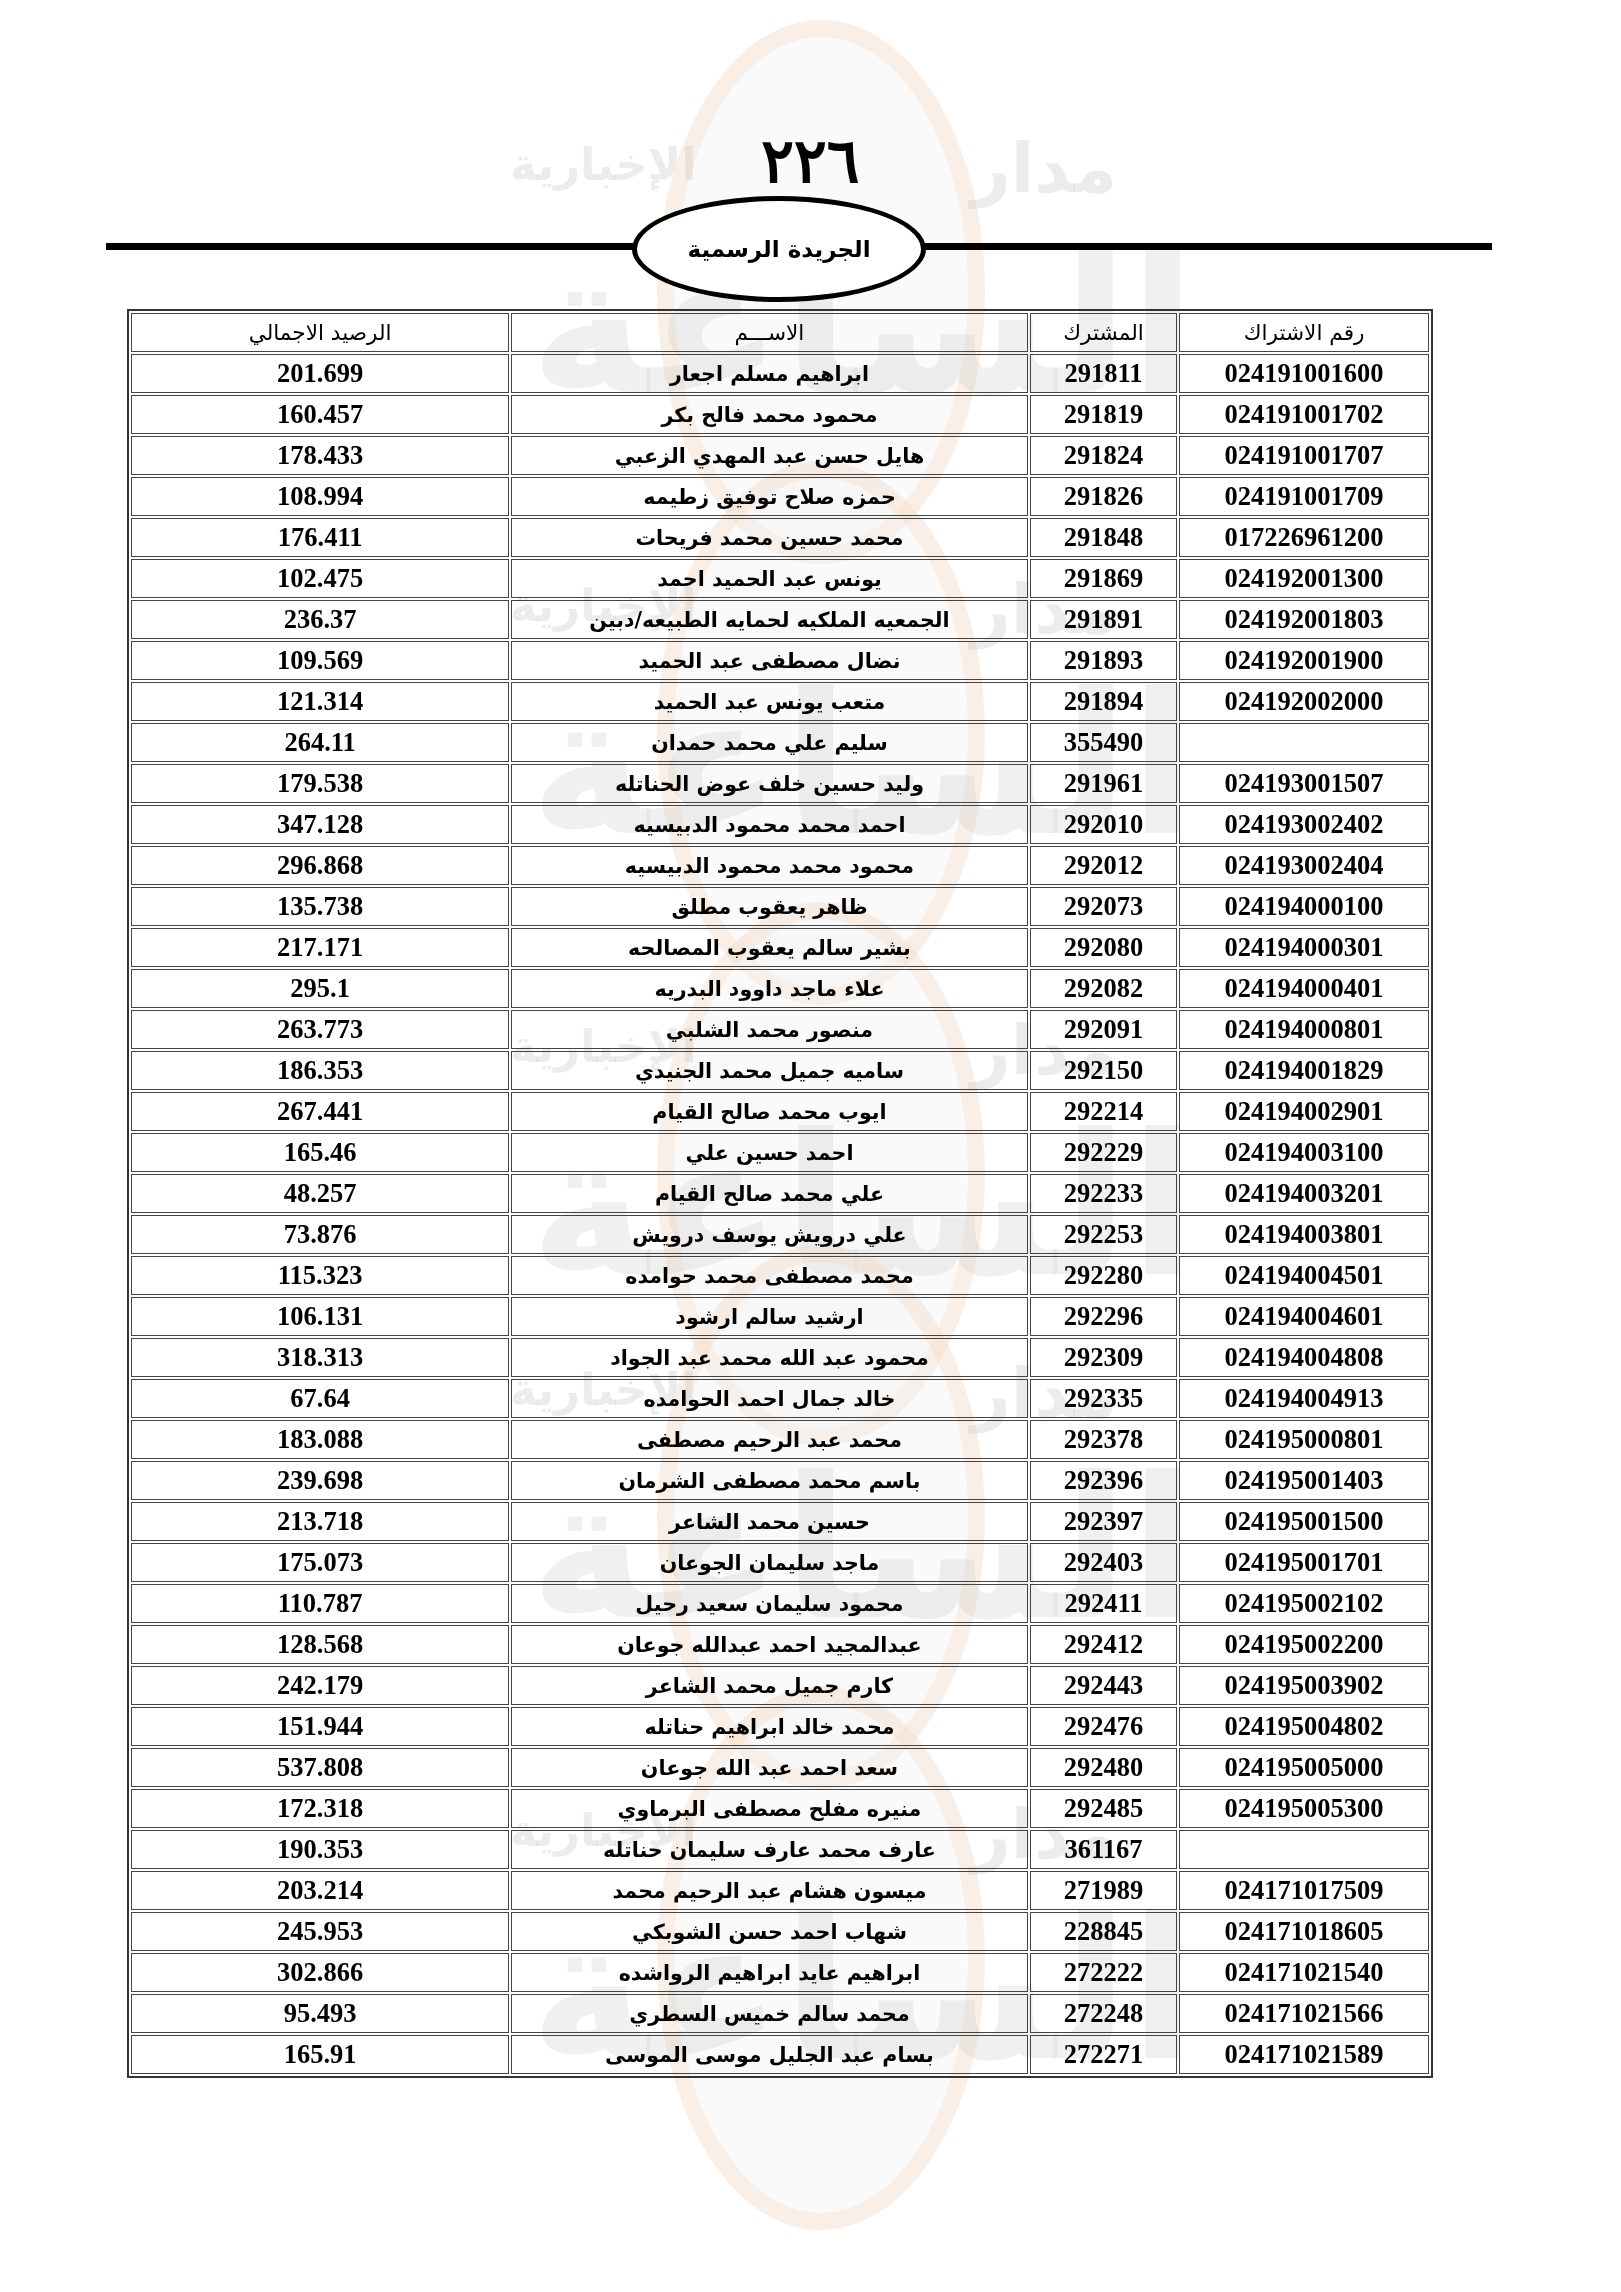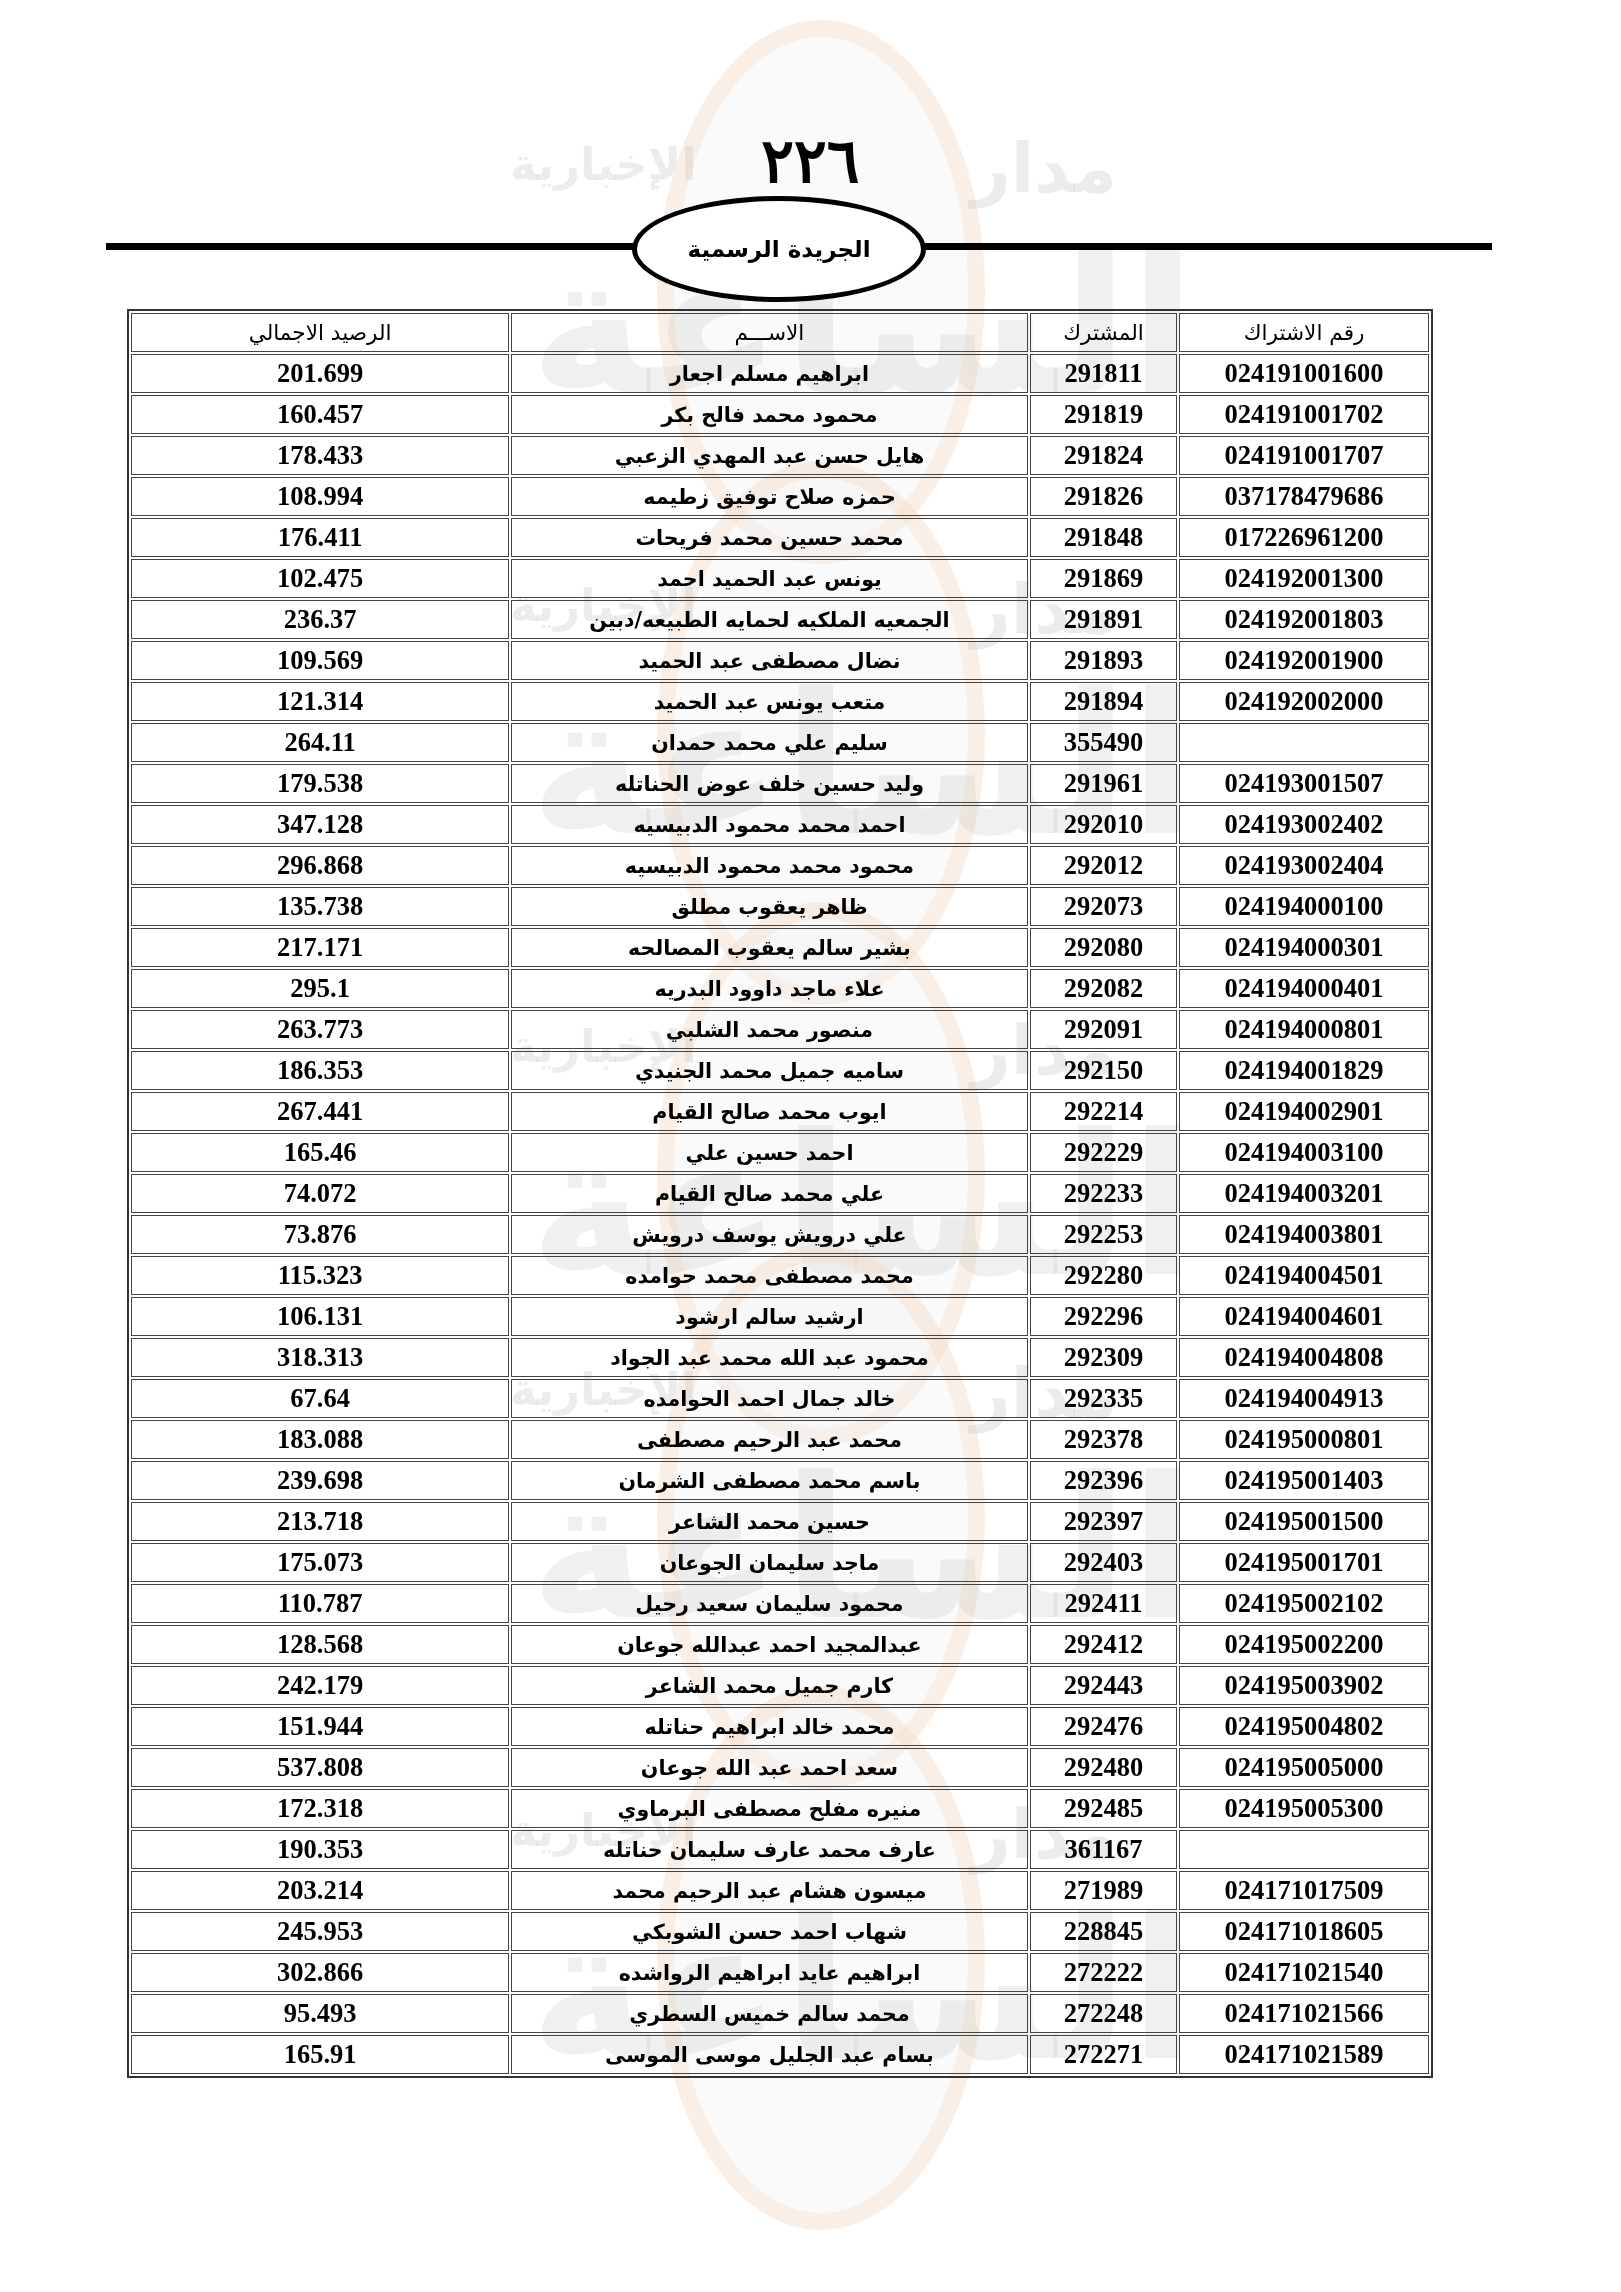--- a/index.html
+++ b/index.html
@@ -100,21 +100,21 @@
           <td class="name" dir="rtl">محمود محمد فالح بكر</td>
           <td class="num">160.457</td>
         </tr>
         <tr>
           <td class="num">024191001707</td>
           <td class="num">291824</td>
           <td class="name" dir="rtl">هايل حسن عبد المهدي الزعبي</td>
           <td class="num">178.433</td>
         </tr>
         <tr>
-          <td class="num">037178479686</td>
+          <td class="num">024191001709</td>
           <td class="num">291826</td>
           <td class="name" dir="rtl">حمزه صلاح توفيق زطيمه</td>
           <td class="num">108.994</td>
         </tr>
         <tr>
           <td class="num">017226961200</td>
           <td class="num">291848</td>
           <td class="name" dir="rtl">محمد حسين محمد فريحات</td>
           <td class="num">176.411</td>
         </tr>
@@ -205,21 +205,21 @@
         <tr>
           <td class="num">024194003100</td>
           <td class="num">292229</td>
           <td class="name" dir="rtl">احمد حسين علي</td>
           <td class="num">165.46</td>
         </tr>
         <tr>
           <td class="num">024194003201</td>
           <td class="num">292233</td>
           <td class="name" dir="rtl">علي محمد صالح القيام</td>
-          <td class="num">74.072</td>
+          <td class="num">48.257</td>
         </tr>
         <tr>
           <td class="num">024194003801</td>
           <td class="num">292253</td>
           <td class="name" dir="rtl">علي درويش يوسف درويش</td>
           <td class="num">73.876</td>
         </tr>
         <tr>
           <td class="num">024194004501</td>
           <td class="num">292280</td>

